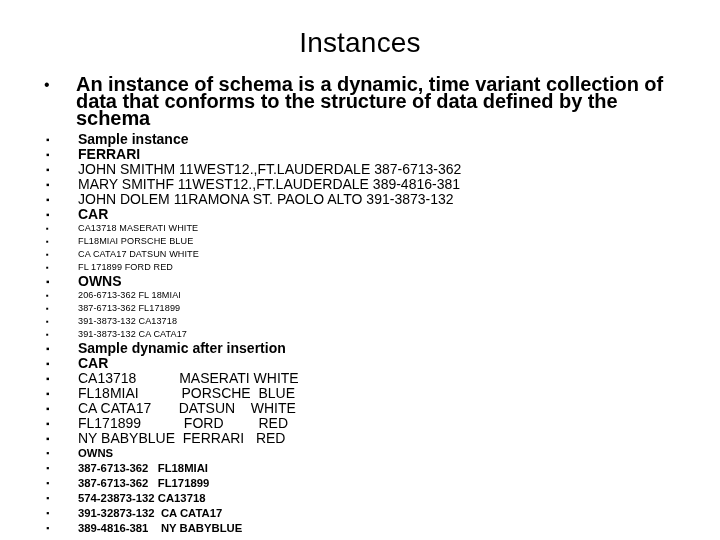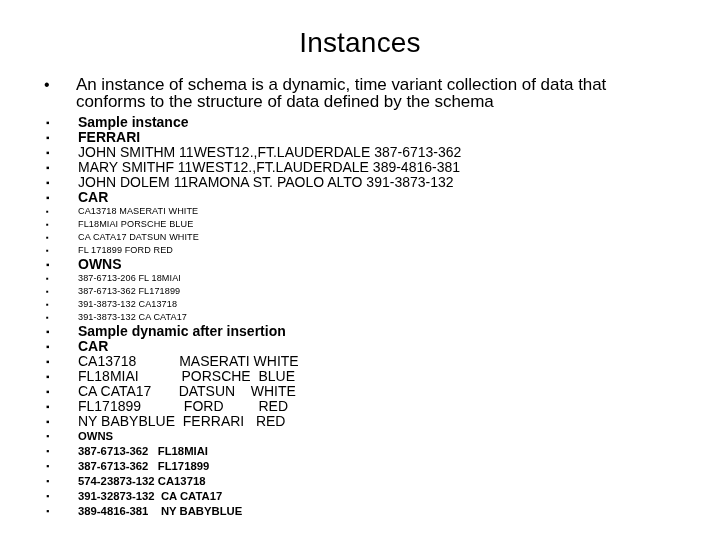--- a/index.html
+++ b/index.html
@@ -71,22 +71,22 @@
   .lvl1 {
     margin-bottom: 5px;
   }
   .lvl1 .marker {
     width: 32px;
     font-size: 16px;
     line-height: 17px;
     padding-left: 4px;
   }
   .lvl1 .bullet-text {
-    font-size: 17px;
-    font-weight: normal;
+    font-size: 20px;
+    font-weight: bold;
     line-height: 17px;
     white-space: normal;
     letter-spacing: -0.05px;
   }
 
   
   .lvl2 .marker {
     width: 32px;
     font-size: 10px;
     line-height: 15px;
@@ -190,21 +190,21 @@
       <span class="bullet-text">FL 171899 FORD RED</span>
     </div>
 
     <div class="bullet-row lvl2 bold">
       <span class="marker">▪</span>
       <span class="bullet-text">OWNS</span>
     </div>
 
     <div class="bullet-row lvl3">
       <span class="marker">▪</span>
-      <span class="bullet-text">387-6713-206 FL 18MIAI</span>
+      <span class="bullet-text">206-6713-362 FL 18MIAI</span>
     </div>
     <div class="bullet-row lvl3">
       <span class="marker">▪</span>
       <span class="bullet-text">387-6713-362 FL171899</span>
     </div>
     <div class="bullet-row lvl3">
       <span class="marker">▪</span>
       <span class="bullet-text">391-3873-132 CA13718</span>
     </div>
     <div class="bullet-row lvl3">

